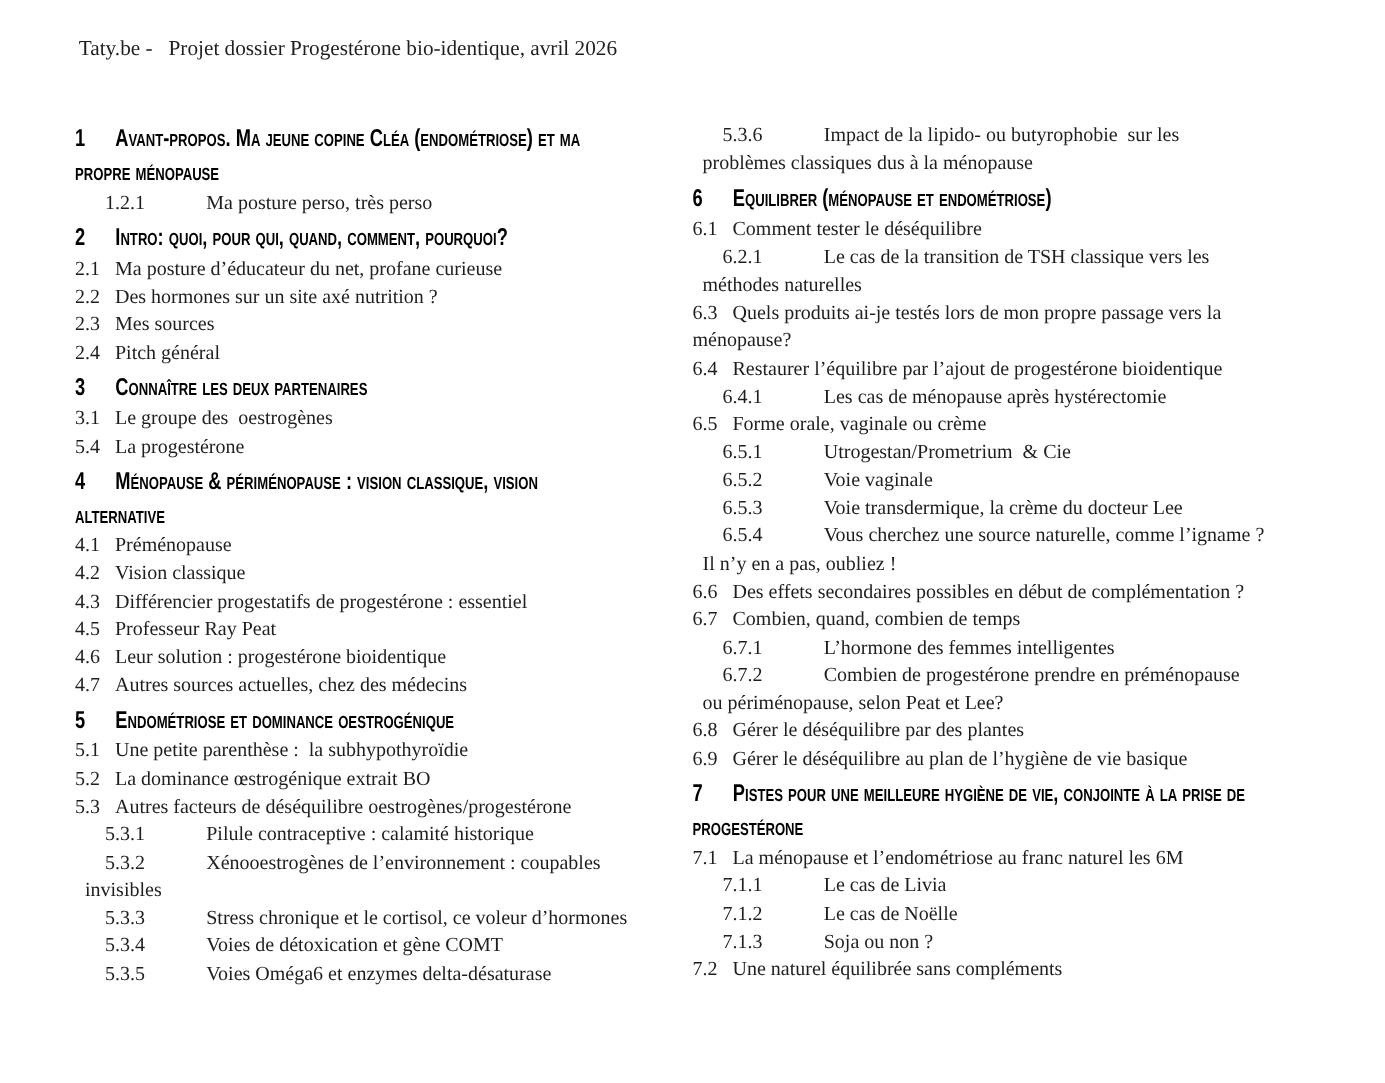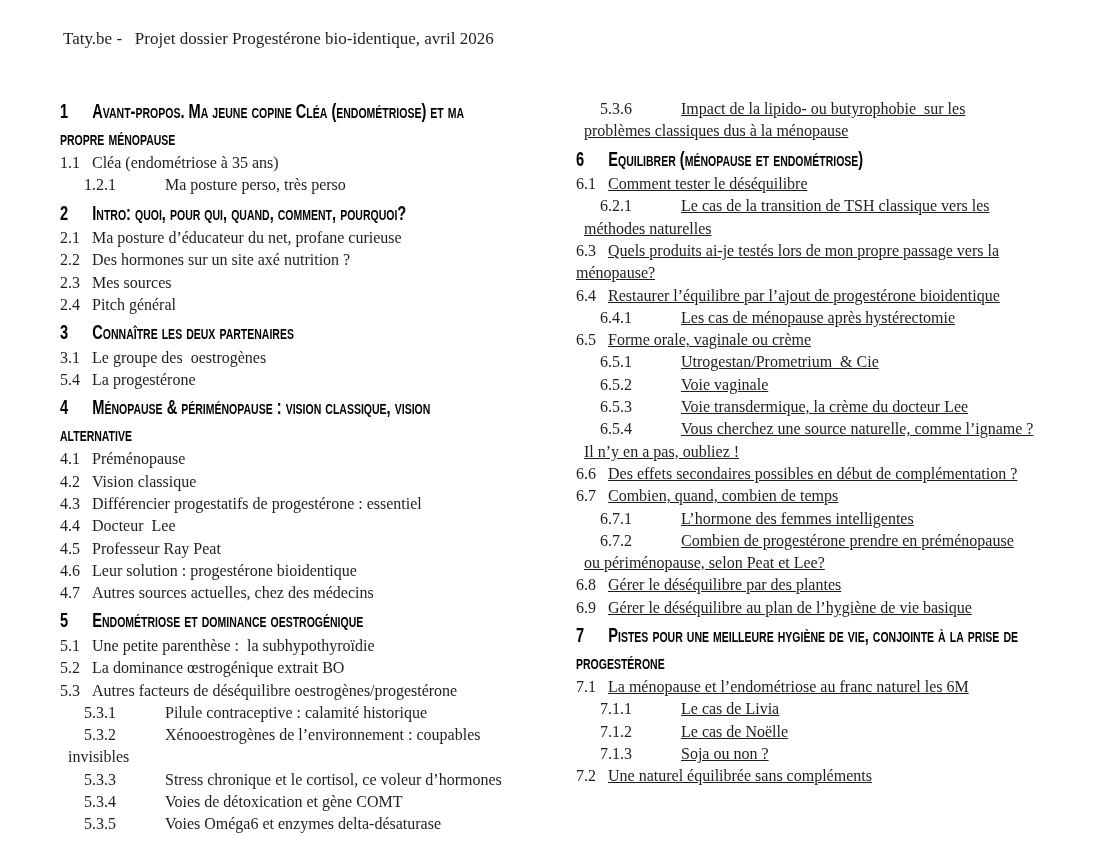--- a/index.html
+++ b/index.html
@@ -17,21 +17,21 @@
   }
   .doc-title {
     position: absolute;
     left: 63px; top: 29px;
     font-size: 17px;
     white-space: pre;
     color: #1e1e1e;
   }
   .col { position: absolute; top: 82px; }
   #col-left  { left: 60px;  width: 505px; }
-  #col-right { left: 576px; width: 512px; text-decoration: underline; }
+  #col-right { left: 554px; width: 512px; }
 
   .entry { font-size: 16px; line-height: 22.3px; }
   .entry .txt { white-space: pre-wrap; }
 
   
   .l2 .num { display: inline-block; width: 32px; text-indent: 0; }
 
   
   .l3 { padding-left: 8px; text-indent: 16px; }
   .l3 .num { display: inline-block; width: 81px; text-indent: 0; }
@@ -58,36 +58,34 @@
   .col > .entry:first-child { margin-top: 16px; }
 </style>
 </head>
 <body>
 
 <div id="page">
   <div class="doc-title">Taty.be -   Projet dossier Progestérone bio-identique, avril 2026</div>
   <div id="col-left" class="col">
       <div class="entry h1"><span class="hscale"><span class="num">1</span><span class="txt">Avant-propos. Ma jeune copine Cléa (endométriose) et ma
 propre ménopause</span></span></div>
-      <div class="entry l2"><span class="num">1.1</span><span class="txt">Cléa (endométriose à 35 ans)</span></div>
       <div class="entry l3"><span class="num">1.2.1</span><span class="txt">Ma posture perso, très perso</span></div>
       <div class="entry h1"><span class="hscale"><span class="num">2</span><span class="txt">Intro: quoi, pour qui, quand, comment, pourquoi?</span></span></div>
       <div class="entry l2"><span class="num">2.1</span><span class="txt">Ma posture d’éducateur du net, profane curieuse</span></div>
       <div class="entry l2"><span class="num">2.2</span><span class="txt">Des hormones sur un site axé nutrition ?</span></div>
       <div class="entry l2"><span class="num">2.3</span><span class="txt">Mes sources</span></div>
       <div class="entry l2"><span class="num">2.4</span><span class="txt">Pitch général</span></div>
       <div class="entry h1"><span class="hscale"><span class="num">3</span><span class="txt">Connaître les deux partenaires</span></span></div>
       <div class="entry l2"><span class="num">3.1</span><span class="txt">Le groupe des  oestrogènes</span></div>
       <div class="entry l2"><span class="num">5.4</span><span class="txt">La progestérone</span></div>
       <div class="entry h1"><span class="hscale"><span class="num">4</span><span class="txt">Ménopause &amp; périménopause : vision classique, vision
 alternative</span></span></div>
       <div class="entry l2"><span class="num">4.1</span><span class="txt">Préménopause</span></div>
       <div class="entry l2"><span class="num">4.2</span><span class="txt">Vision classique</span></div>
       <div class="entry l2"><span class="num">4.3</span><span class="txt">Différencier progestatifs de progestérone : essentiel</span></div>
-      <div class="entry l2"><span class="num">4.4</span><span class="txt">Docteur  Lee</span></div>
       <div class="entry l2"><span class="num">4.5</span><span class="txt">Professeur Ray Peat</span></div>
       <div class="entry l2"><span class="num">4.6</span><span class="txt">Leur solution : progestérone bioidentique</span></div>
       <div class="entry l2"><span class="num">4.7</span><span class="txt">Autres sources actuelles, chez des médecins</span></div>
       <div class="entry h1"><span class="hscale"><span class="num">5</span><span class="txt">Endométriose et dominance oestrogénique</span></span></div>
       <div class="entry l2"><span class="num">5.1</span><span class="txt">Une petite parenthèse :  la subhypothyroïdie</span></div>
       <div class="entry l2"><span class="num">5.2</span><span class="txt">La dominance œstrogénique extrait BO</span></div>
       <div class="entry l2"><span class="num">5.3</span><span class="txt">Autres facteurs de déséquilibre oestrogènes/progestérone</span></div>
       <div class="entry l3"><span class="num">5.3.1</span><span class="txt">Pilule contraceptive : calamité historique</span></div>
       <div class="entry l3"><span class="num">5.3.2</span><span class="txt">Xénooestrogènes de l’environnement : coupables
 invisibles</span></div>

